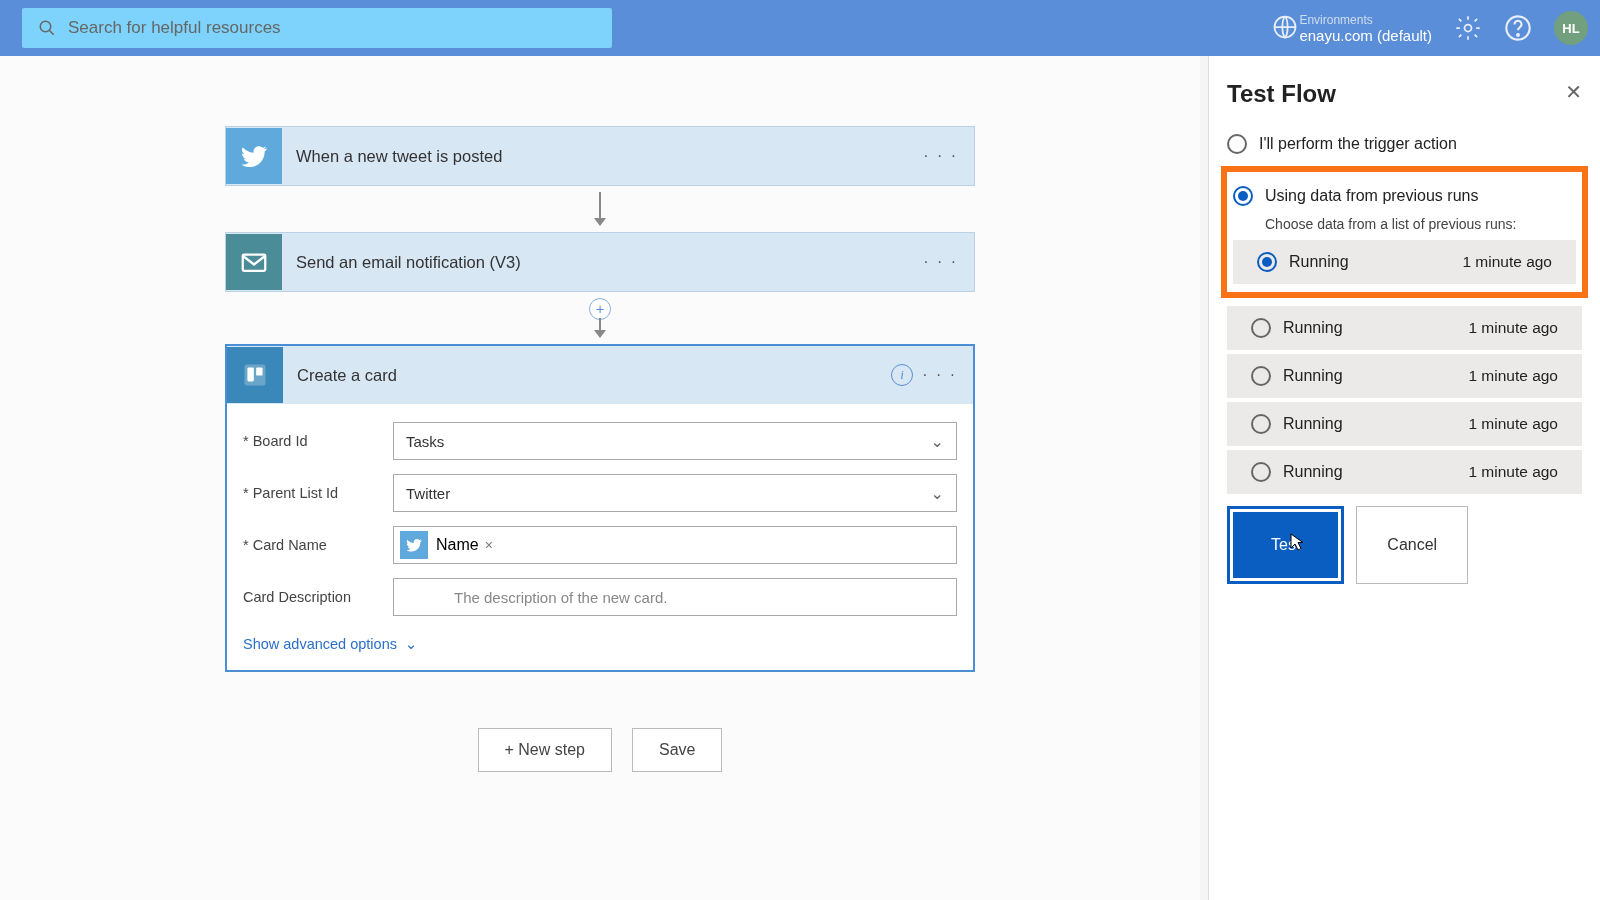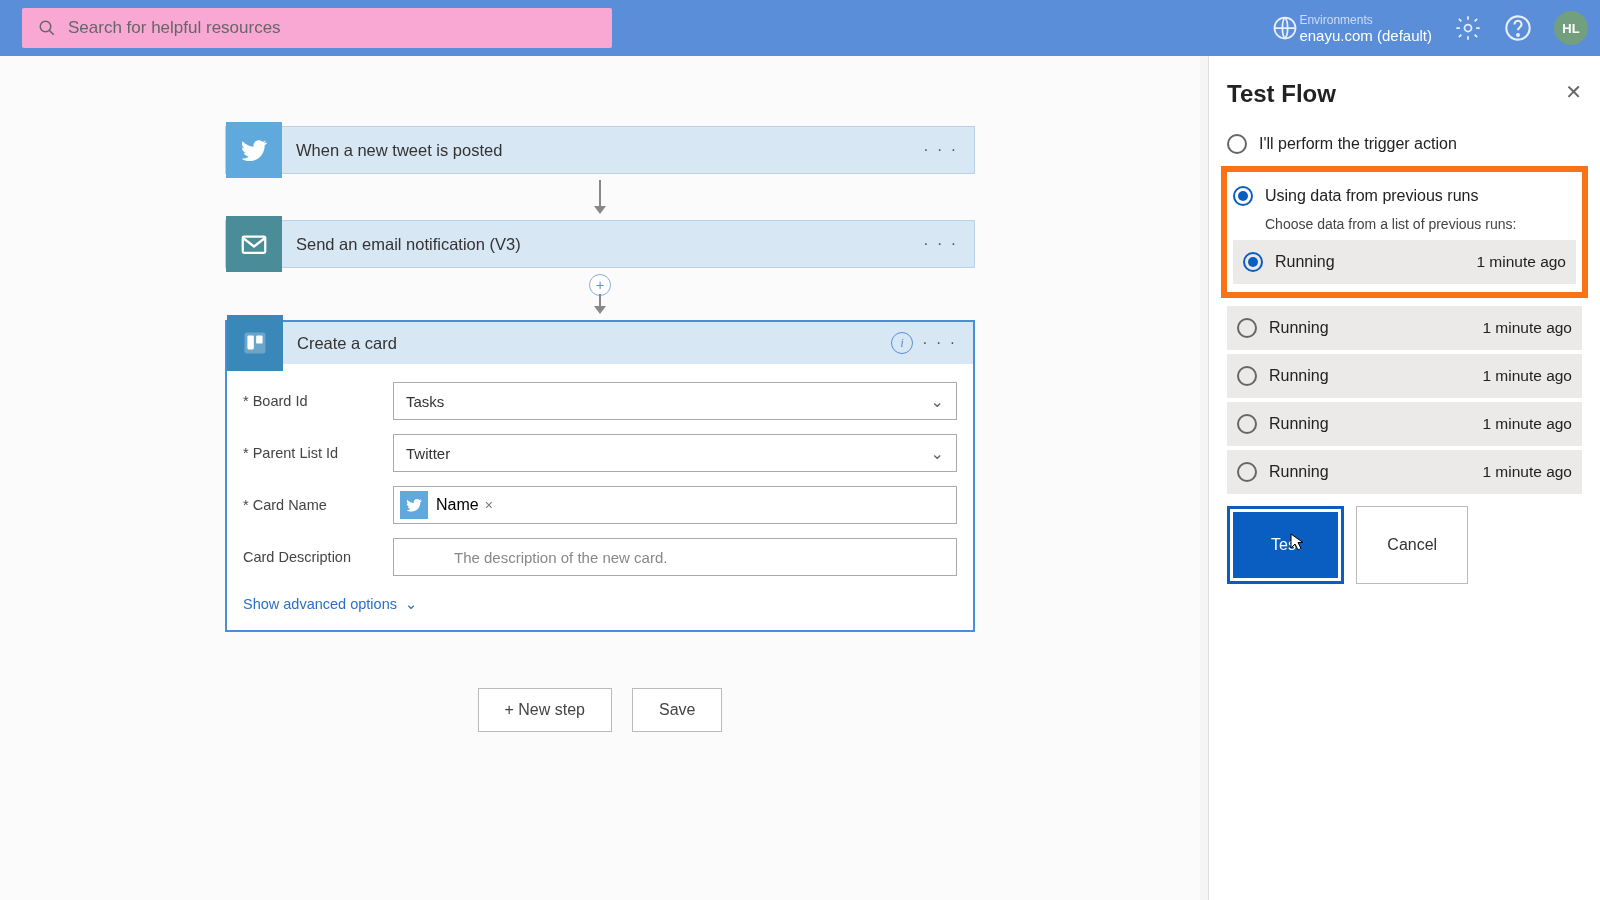--- a/index.html
+++ b/index.html
@@ -1,51 +1,51 @@
 <!DOCTYPE html>
 <html><head>
 <meta charset="utf-8">
 <style>
 * { box-sizing: border-box; margin: 0; padding: 0; font-family: "Segoe UI", Arial, sans-serif; }
 body { background: #f5f5f5; width: 1600px; height: 900px; overflow: hidden; position: relative; }
 
 
 .topbar { background: #5a8ed8; height: 56px; display: flex; align-items: center; padding: 0 12px; }
-.search-wrap { background: #f9a8d4; height: 40px; width: 590px; display: flex; align-items: center; padding: 8px 16px; margin-left: 10px; border-radius: 2px; }
+.search-wrap { background: #7dd3fc; height: 40px; width: 590px; display: flex; align-items: center; padding: 8px 16px; margin-left: 10px; border-radius: 2px; }
 .search-wrap svg { width: 18px; height: 18px; margin-right: 12px; fill: none; stroke: #666; stroke-width: 2; }
 .search-wrap input { border: none; background: transparent; font-size: 17px; color: #444; flex: 1; outline: none; }
 .search-wrap input::placeholder { color: #666; }
 .top-right { margin-left: auto; display: flex; align-items: center; gap: 22px; color: #e8eff9; }
-.env-block { display: flex; align-items: center; }
+.env-block { display: flex; }
 .env-text .env-label { font-size: 12px; color: #cfdcf0; }
 .env-text .env-name { font-size: 15px; color: #fff; }
 .avatar { width: 34px; height: 34px; border-radius: 50%; background: #72a07f; color: #fff; display: flex; align-items: center; justify-content: center; font-size: 13px; font-weight: 600; }
 
 
 .canvas { position: absolute; top: 56px; left: 0; right: 400px; bottom: 0; background: #fcfbfb; padding-top: 70px; }
 .flow-col { width: 750px; margin: 0 auto; }
-.card { background: #fff; border: 1px solid #c6c6c6; display: flex; align-items: center; height: 48px; position: relative; text-align: center; }
+.card { background: #fff; border: 1px solid #c6c6c6; display: flex; align-items: center; height: 60px; position: relative; text-align: center; }
 .card.trigger { background: #d8e7f4; border: 1px solid #bcd1e3; }
 .card.action2 { background: #d8e7f4; border: 1px solid #bcd1e3; }
 .card-icon { width: 56px; height: 56px; display: flex; align-items: center; justify-content: center; }
 .ic-twitter { background: #5fa9dd; }
 .ic-mail { background: #4a8c97; }
 .ic-trello { background: #3a87b9; }
 .card-title { font-size: 16.5px; color: #333; padding-left: 14px; }
 .card-dots { position: absolute; right: 16px; top: 50%; transform: translateY(-50%); color: #555; letter-spacing: 2px; font-size: 16px; cursor: pointer; }
 .card-info { position: absolute; right: 60px; top: 50%; transform: translateY(-50%); width: 22px; height: 22px; border: 1.5px solid #5a8ed8; border-radius: 50%; color: #5a8ed8; display: flex; align-items: center; justify-content: center; font-size: 13px; font-family: Georgia, serif; font-style: italic; }
 
 .arrow { display: flex; flex-direction: column; align-items: center; margin: 6px 0; }
 .arrow .line { width: 1.5px; height: 26px; background: #888; }
 .arrow .head { width: 0; height: 0; border-left: 6px solid transparent; border-right: 6px solid transparent; border-top: 8px solid #888; }
 .plus-btn { width: 22px; height: 22px; border: 1.5px solid #8aaed6; border-radius: 50%; background: #fff; color: #5a8ed8; display: flex; align-items: center; justify-content: center; font-size: 14px; margin-bottom: -2px; }
 
 
 .exp-card { border: 2px solid #4a8fd6; background: #fff; }
-.exp-header { background: #d8e7f4; display: flex; align-items: center; height: 42px; position: relative; }
+.exp-header { background: #d8e7f4; display: flex; align-items: center; height: 58px; position: relative; }
 .exp-body { padding: 18px 16px 10px 16px; }
 .form-row { display: flex; align-items: center; margin-bottom: 14px; }
 .form-label { width: 150px; font-size: 14.5px; color: #444; }
 .form-field { flex: 1; border: 1px solid #aaa; height: 38px; display: flex; align-items: center; padding: 0 12px; position: relative; background: #fff; }
 .form-field .val { font-size: 15px; color: #333; }
 .form-field .placeholder { font-size: 15px; color: #888; margin-left: 48px; }
 .form-field .chev { position: absolute; right: 12px; color: #666; }
 .token { display: inline-flex; align-items: center; background: #fff; border-radius: 2px; }
 .token-ic { width: 28px; height: 28px; background: #5fa9dd; display: flex; align-items: center; justify-content: center; margin-right: 8px; }
 .token-x { color: #777; margin-left: 6px; font-size: 14px; cursor: pointer; }
@@ -59,21 +59,21 @@
 .panel-title { font-size: 24px; font-weight: 600; color: #222; margin-bottom: 18px; }
 .panel-close { position: absolute; right: 18px; top: 24px; font-size: 20px; color: #666; cursor: pointer; }
 .radio-row { display: flex; align-items: center; gap: 12px; padding: 8px 0; }
 .radio { width: 20px; height: 20px; border: 2px solid #666; border-radius: 50%; display: flex; align-items: center; justify-content: center; flex-shrink: 0; }
 .radio.sel { border-color: #0a5ec2; }
 .radio.sel::after { content: ""; width: 10px; height: 10px; background: #0a5ec2; border-radius: 50%; }
 .radio-label { font-size: 16px; color: #222; }
 .highlight-box { border: 6px solid #f97316; padding: 6px 6px 4px 6px; margin: 4px -6px 8px -6px; }
 .sub-label { font-size: 14px; color: #444; margin-left: 32px; margin-top: 2px; margin-bottom: 8px; }
 .run-list { margin-top: 4px; }
-.run-item { display: flex; align-items: center; gap: 12px; background: #eceae8; padding: 12px 10px; margin-bottom: 4px; }
+.run-item { display: flex; align-items: center; gap: 12px; background: #eceae8; padding: 12px 24px; margin-bottom: 4px; }
 .run-item .status { flex: 1; font-size: 16px; color: #222; }
 .run-item .time { font-size: 15.5px; color: #222; }
 .panel-buttons { display: flex; gap: 12px; margin-top: 12px; }
 .btn-primary { background: #0a5ec2; color: #fff; border: none; padding: 24px 38px; font-size: 16px; cursor: pointer; position: relative; }
 .btn-primary-wrap { border: 3px solid #0a5ec2; padding: 3px; display: inline-block; }
 .btn-secondary { border: 1px solid #bbb; background: #fff; padding: 12px 30px; font-size: 16px; color: #333; cursor: pointer; }
 .cursor-icon { position: absolute; left: 56px; top: 20px; pointer-events: none; }
 
 svg.ico { width: 28px; height: 28px; }
 </style>

